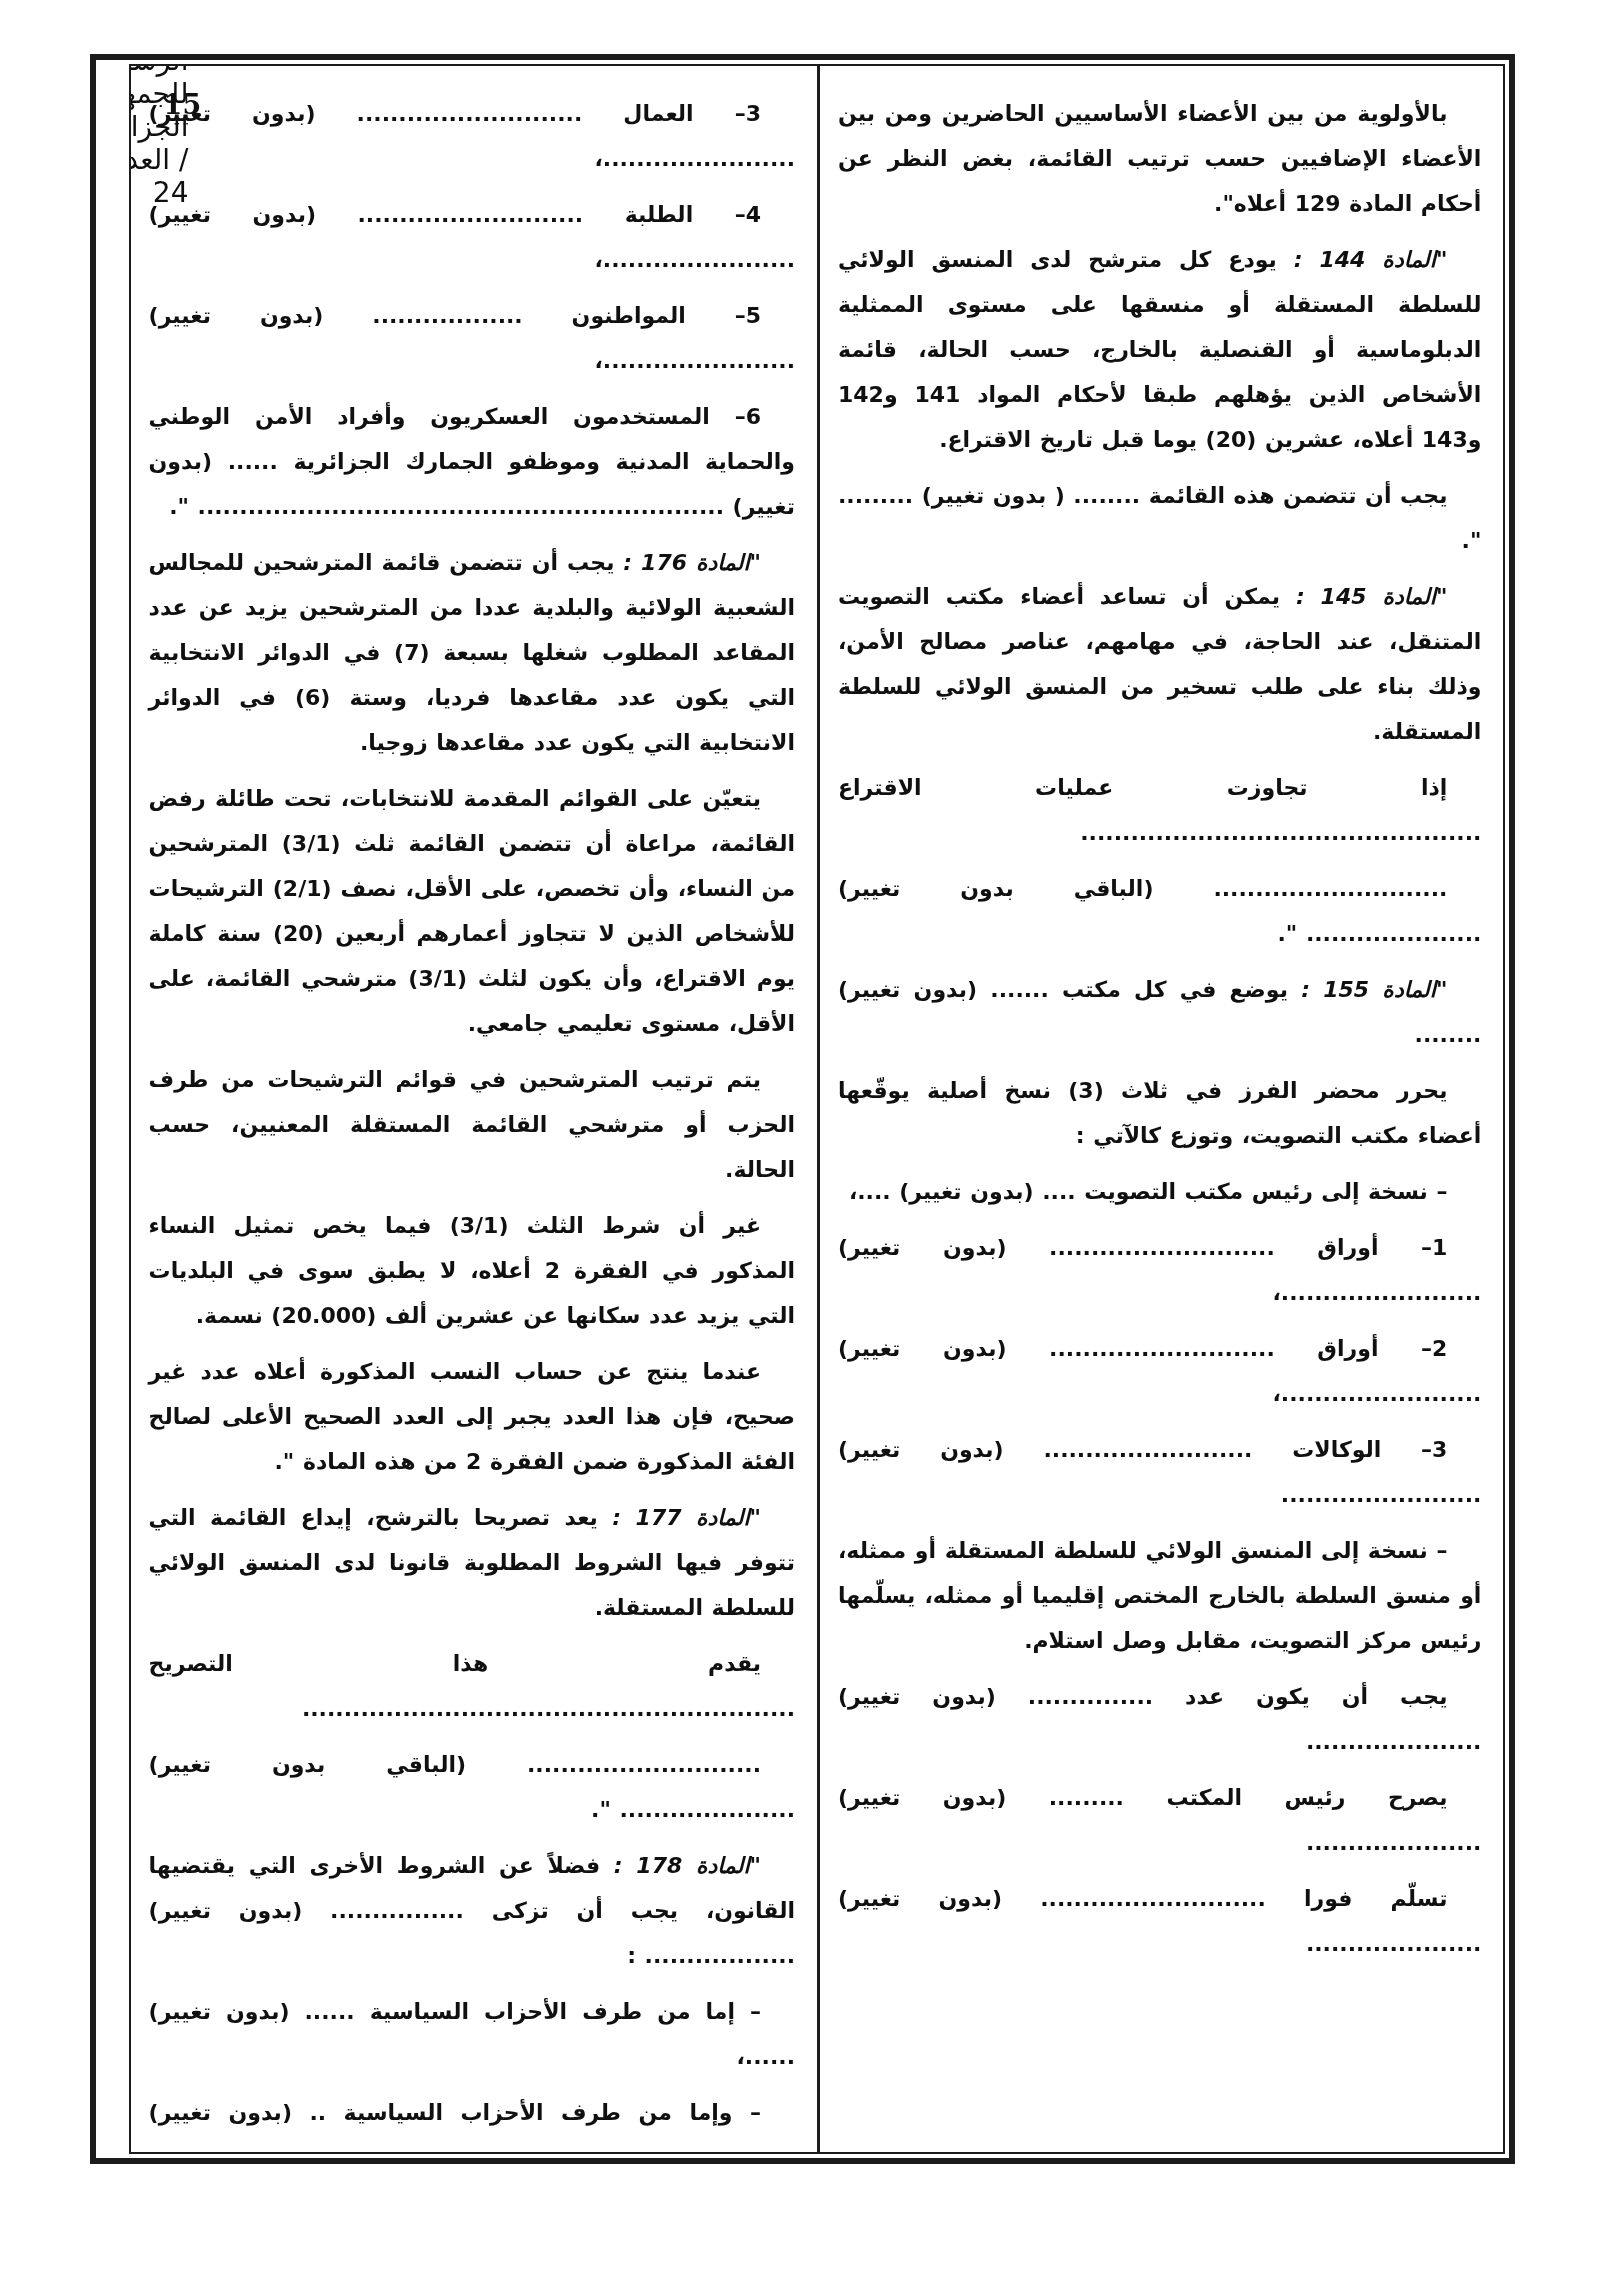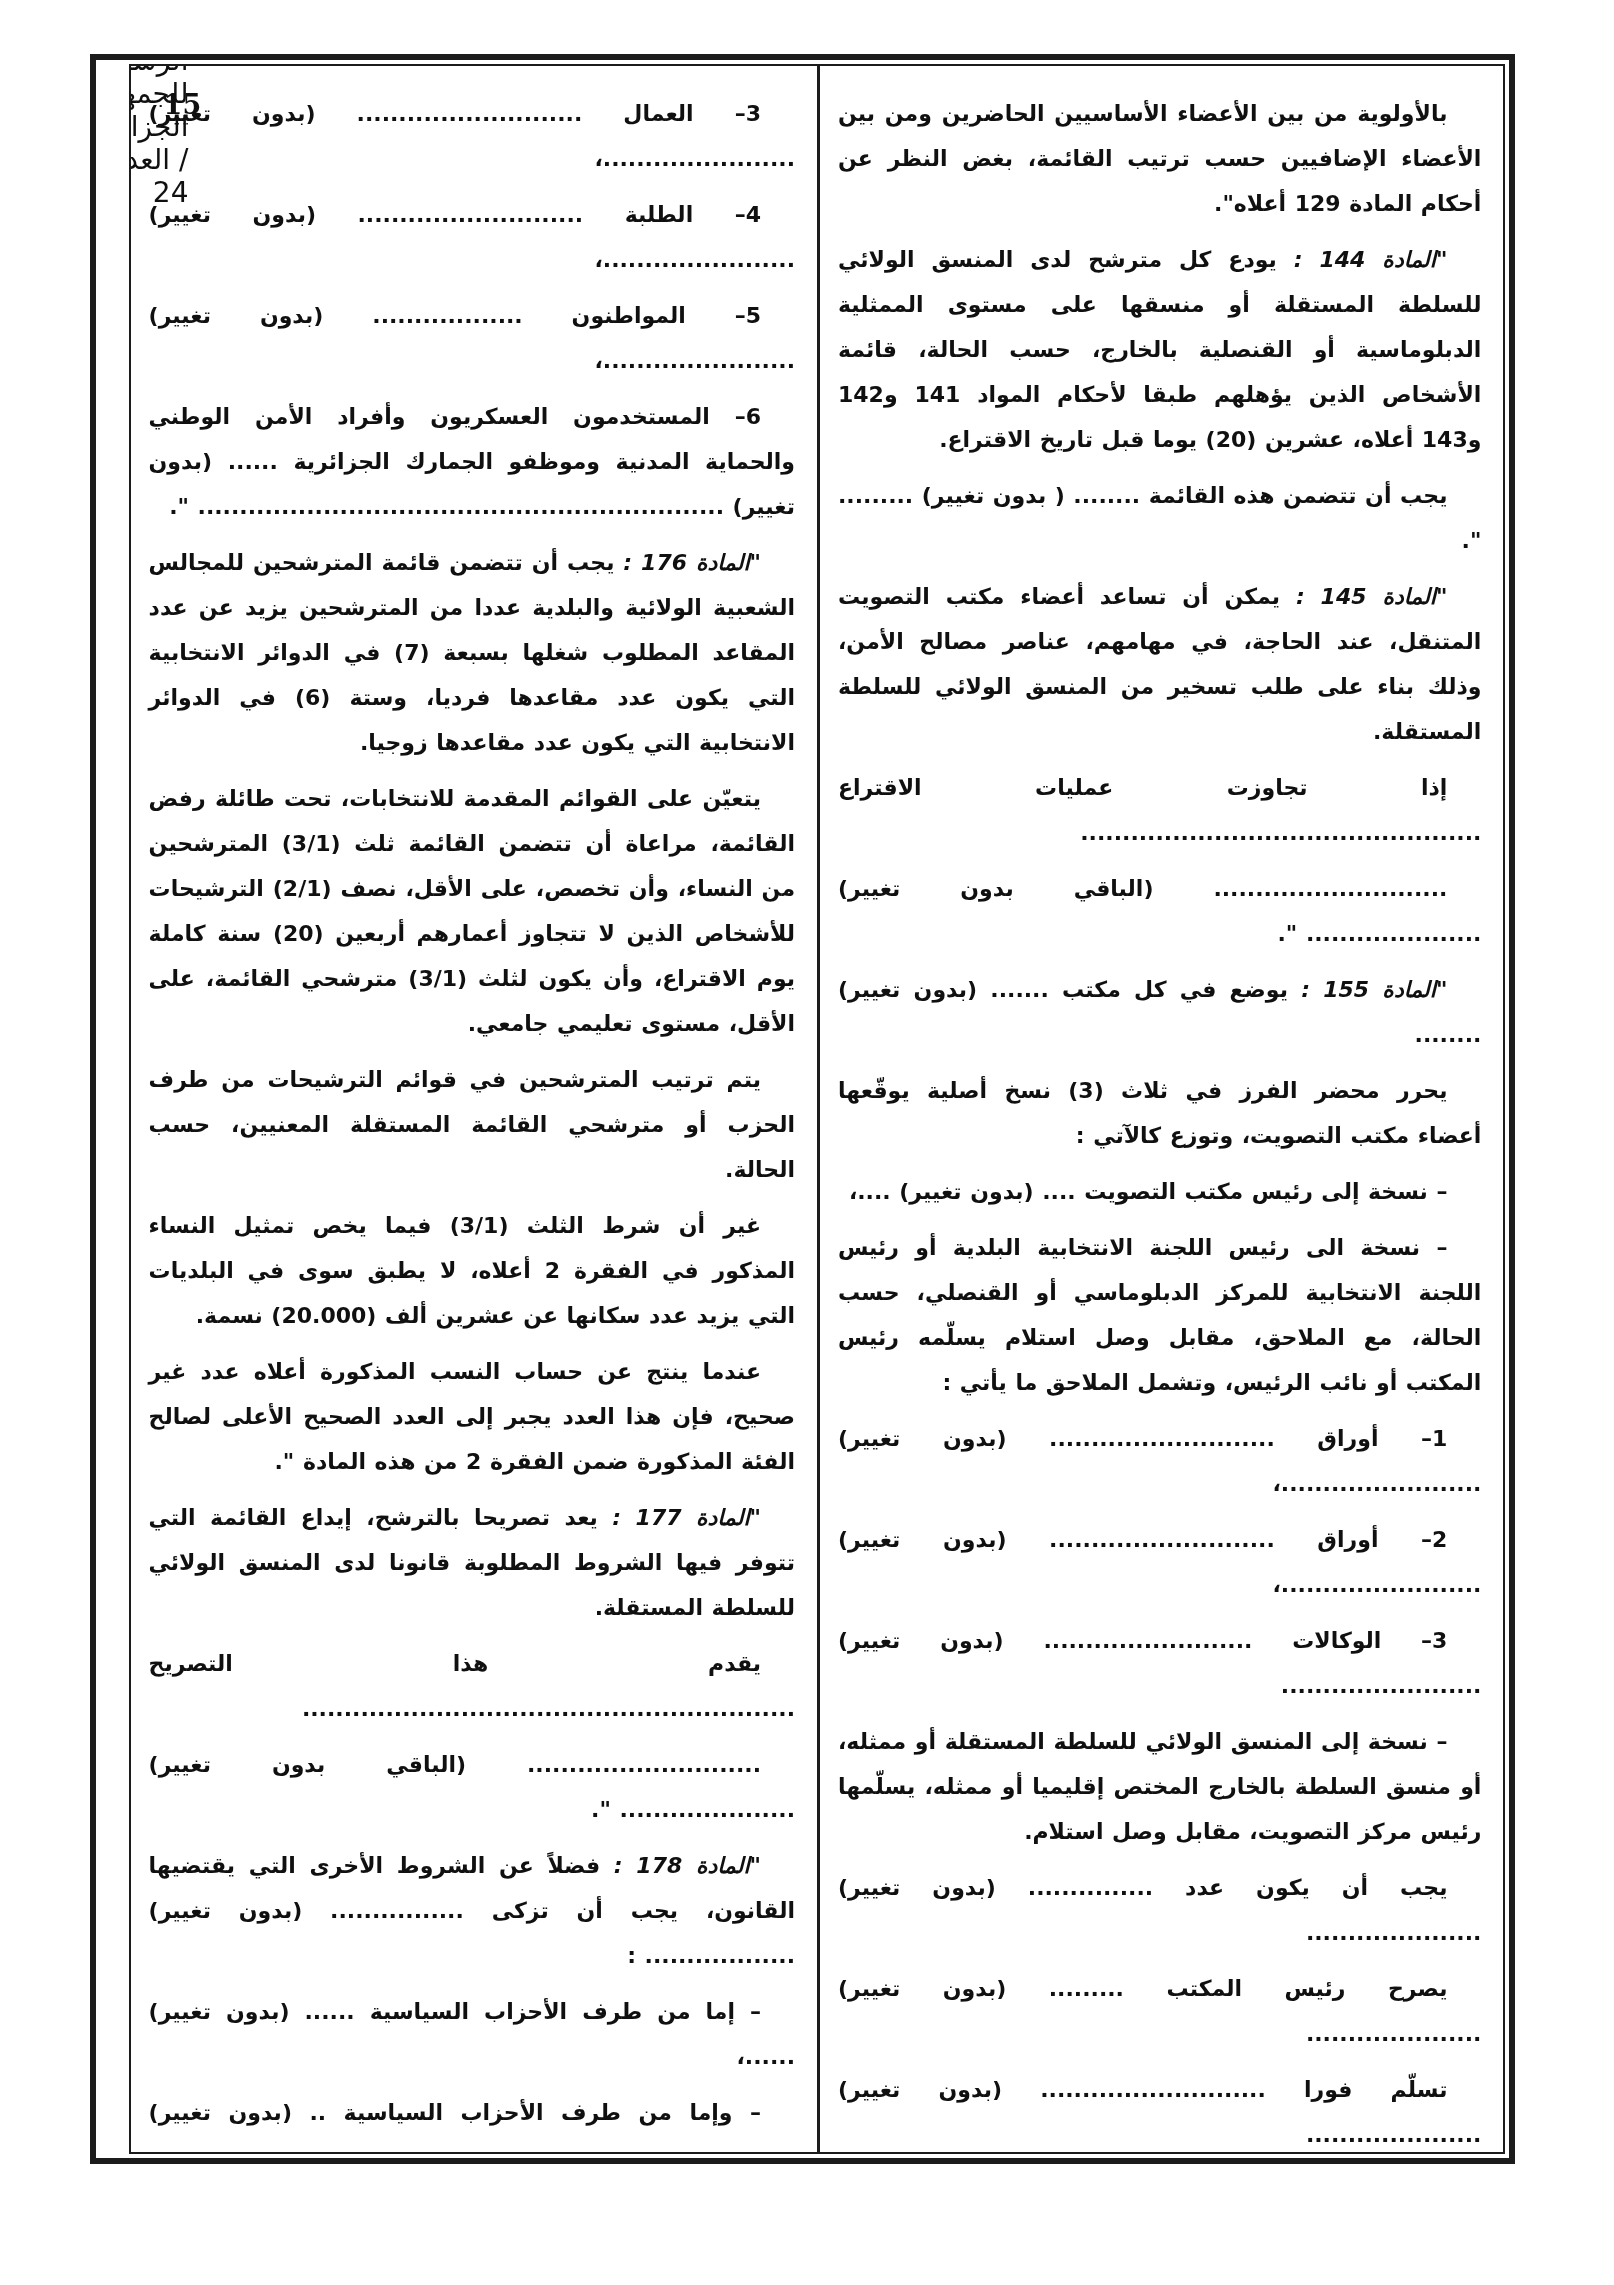--- a/index.html
+++ b/index.html
@@ -90,21 +90,20 @@
       <div class="col col-right">
           <p class="para">بالأولوية من بين الأعضاء الأساسيين الحاضرين ومن بين الأعضاء الإضافيين حسب ترتيب القائمة، بغض النظر عن أحكام المادة 129 أعلاه".</p>
           <p class="para"><i>"المادة 144 : </i>يودع كل مترشح لدى المنسق الولائي للسلطة المستقلة أو منسقها على مستوى الممثلية الدبلوماسية أو القنصلية بالخارج، حسب الحالة، قائمة الأشخاص الذين يؤهلهم طبقا لأحكام المواد 141 و142 و143 أعلاه، عشرين (20) يوما قبل تاريخ الاقتراع.</p>
           <p class="para">يجب أن تتضمن هذه القائمة ........ ( بدون تغيير) ......... ".</p>
           <p class="para"><i>"المادة 145 : </i>يمكن أن تساعد أعضاء مكتب التصويت المتنقل، عند الحاجة، في مهامهم، عناصر مصالح الأمن، وذلك بناء على طلب تسخير من المنسق الولائي للسلطة المستقلة.</p>
           <p class="para">إذا تجاوزت عمليات الاقتراع ................................................</p>
           <p class="para">............................ (الباقي بدون تغيير) ..................... ".</p>
           <p class="para"><i>"المادة 155 : </i>يوضع في كل مكتب ....... (بدون تغيير) ........</p>
           <p class="para">يحرر محضر الفرز في ثلاث (3) نسخ أصلية يوقّعها أعضاء مكتب التصويت، وتوزع كالآتي :</p>
           <p class="para">– نسخة إلى رئيس مكتب التصويت .... (بدون تغيير) ....،</p>
-          <p class="para">– نسخة الى رئيس اللجنة الانتخابية البلدية أو رئيس اللجنة الانتخابية للمركز الدبلوماسي أو القنصلي، حسب الحالة، مع الملاحق، مقابل وصل استلام يسلّمه رئيس المكتب أو نائب الرئيس، وتشمل الملاحق ما يأتي :</p>
           <p class="para">1– أوراق ........................... (بدون تغيير) ........................،</p>
           <p class="para">2– أوراق ........................... (بدون تغيير) ........................،</p>
           <p class="para">3– الوكالات ......................... (بدون تغيير) ........................</p>
           <p class="para">– نسخة إلى المنسق الولائي للسلطة المستقلة أو ممثله، أو منسق السلطة بالخارج المختص إقليميا أو ممثله، يسلّمها رئيس مركز التصويت، مقابل وصل استلام.</p>
           <p class="para">يجب أن يكون عدد ............... (بدون تغيير) .....................</p>
           <p class="para">يصرح رئيس المكتب ......... (بدون تغيير) .....................</p>
           <p class="para">تسلّم فورا ........................... (بدون تغيير) .....................</p>
         </div>
       <div class="col col-left">
           <p class="para">3– العمال ........................... (بدون تغيير) .......................،</p>

